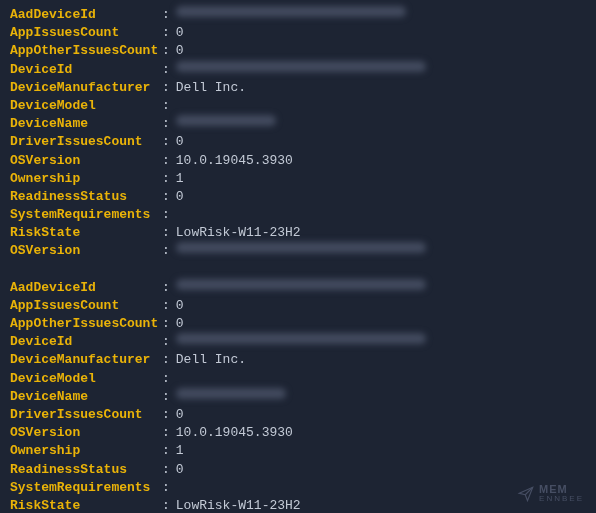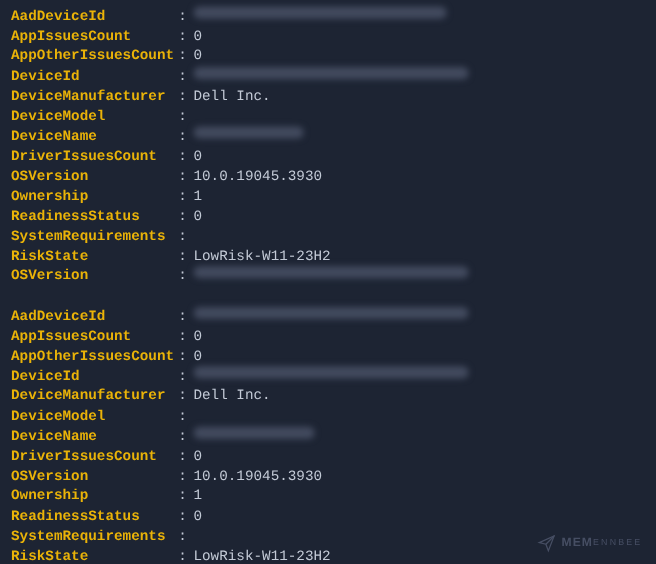--- a/index.html
+++ b/index.html
@@ -50,21 +50,21 @@
       bottom: 10px;
       right: 12px;
       color: #586078;
       display: flex;
       align-items: center;
       gap: 4px;
       font-family: sans-serif;
       opacity: 0.7;
     }
     .watermark svg { width: 18px; height: 18px; }
-    .wm-text { display: flex; flex-direction: row; line-height: 0.9; font-size: 11px; letter-spacing: 1px; }
+    .wm-text { display: flex; flex-direction: column; line-height: 0.9; font-size: 11px; letter-spacing: 1px; }
     .wm-top { font-weight: 600; }
     .wm-bot { font-size: 8px; letter-spacing: 2px; }
   </style>
 </head>
 <body>
 
 <div id="output">
     <div class="record">
       <div class="row">
         <span class="key">AadDeviceId</span>

